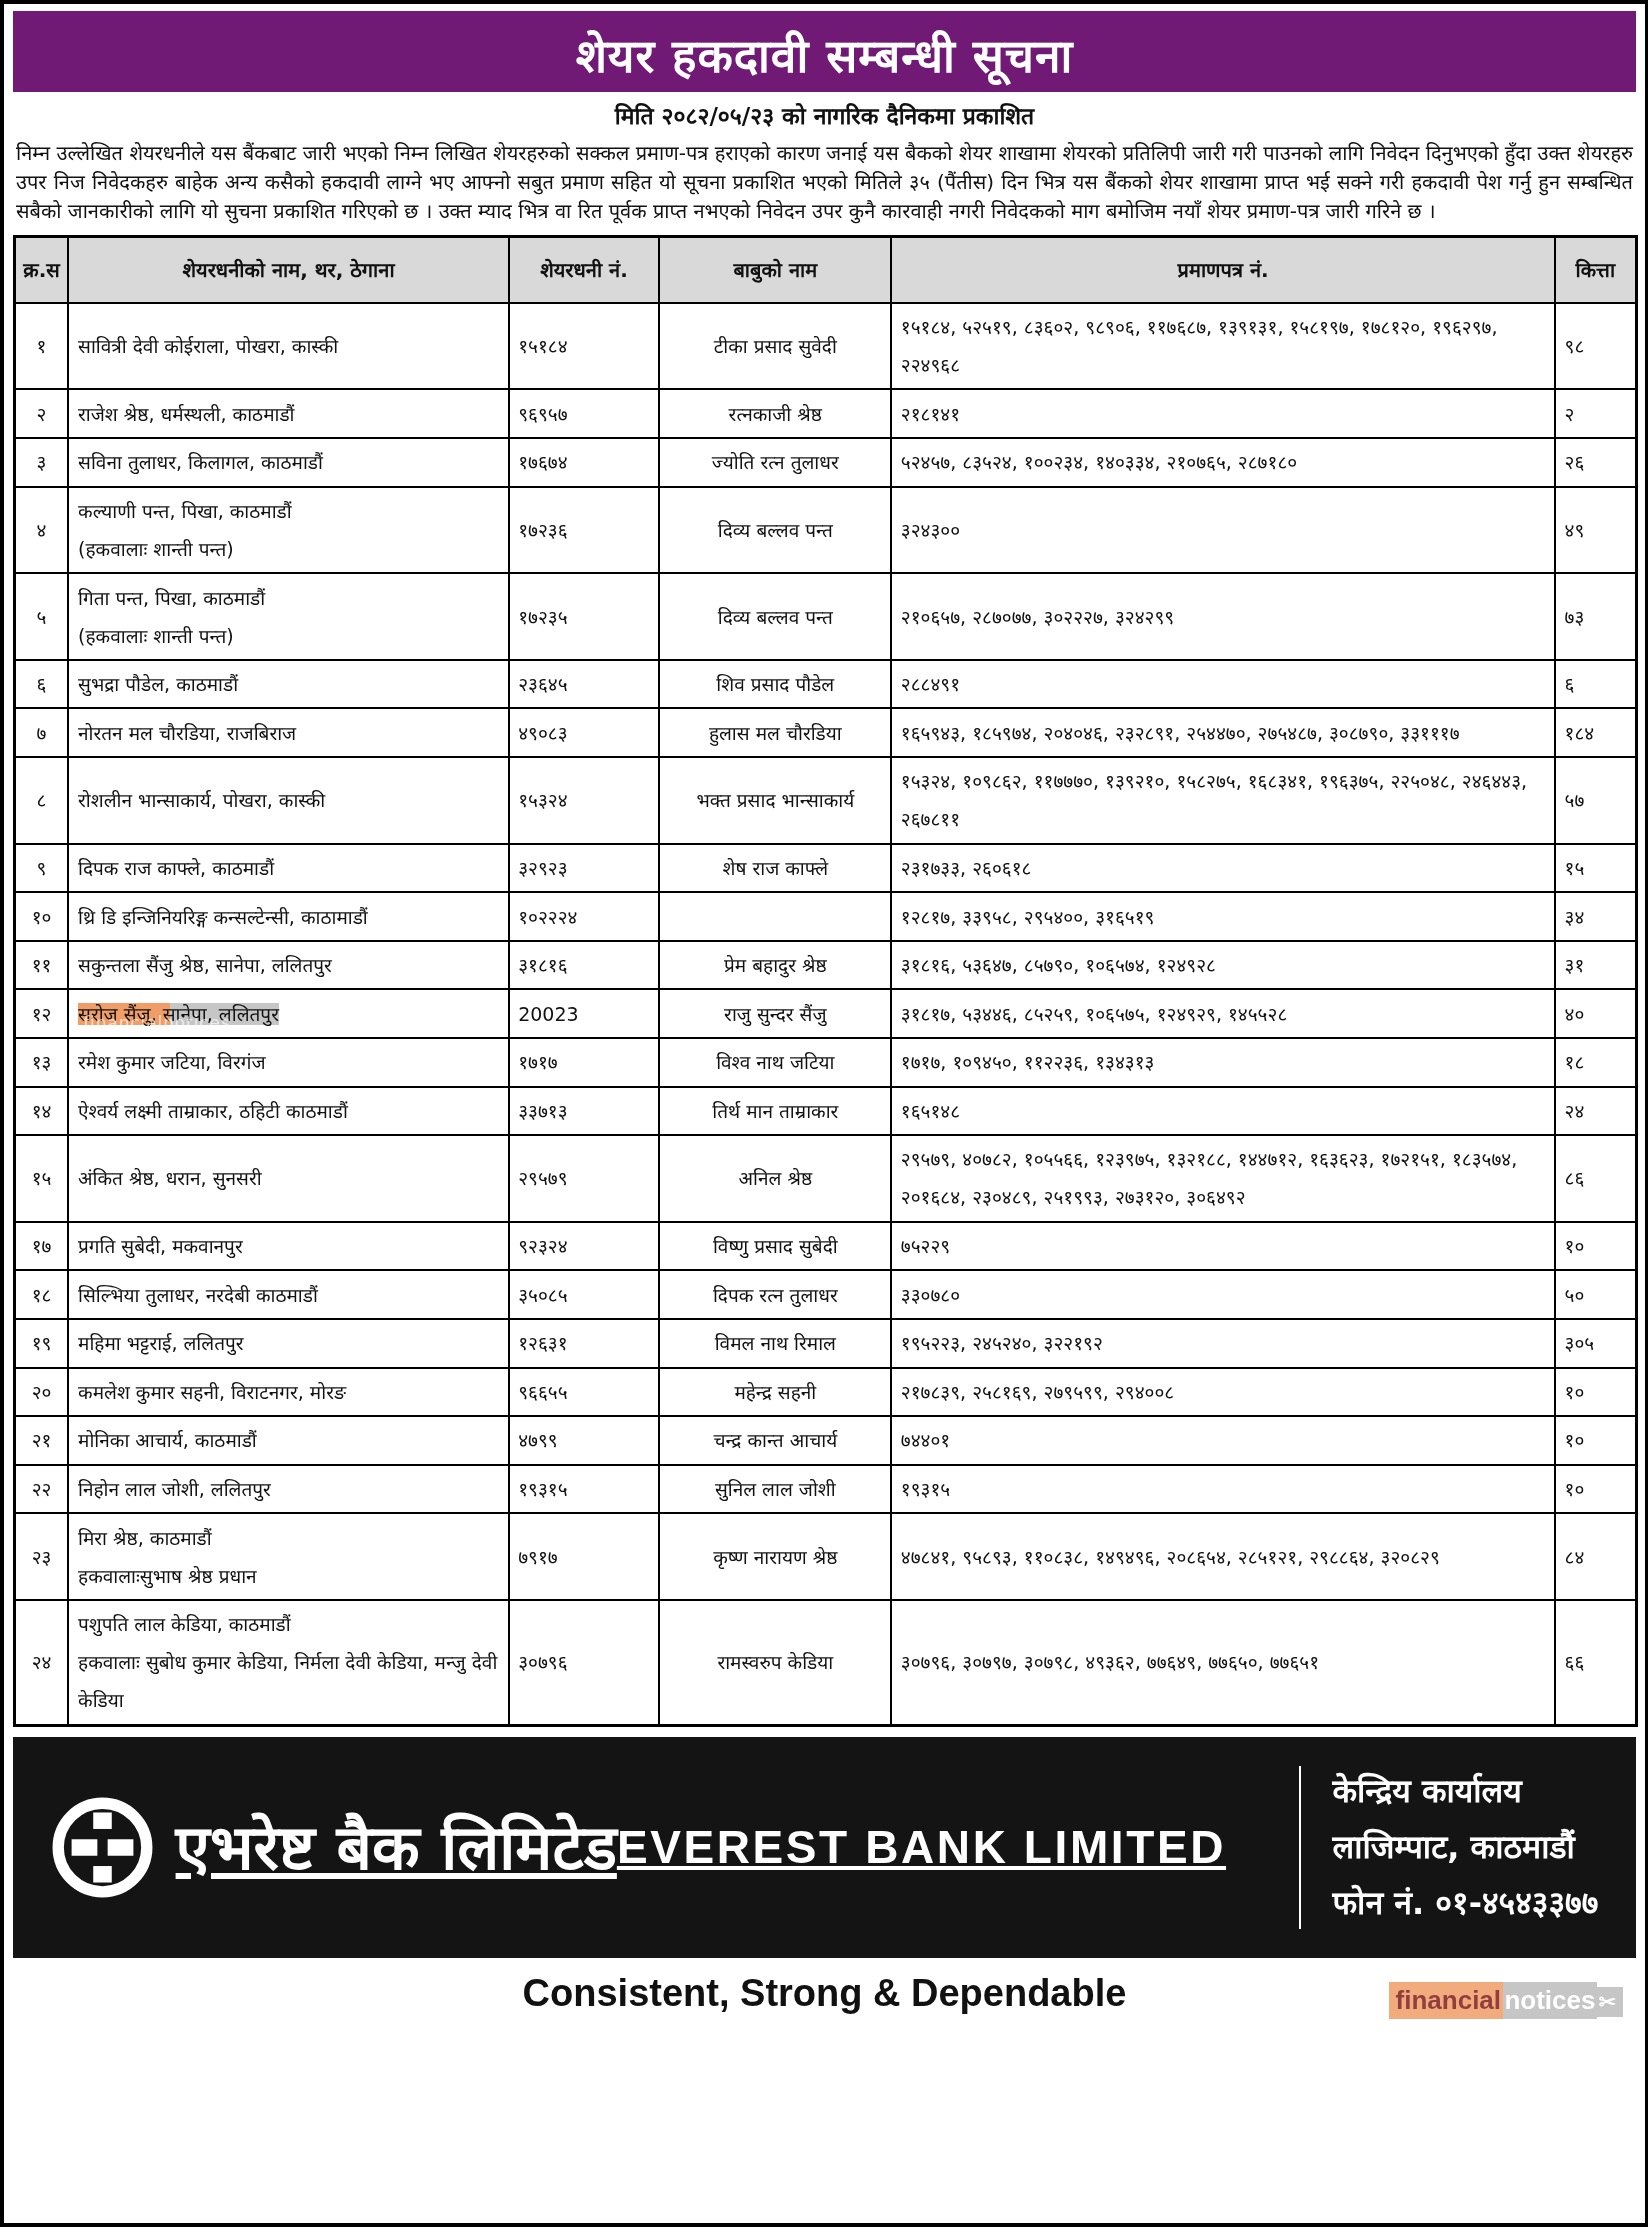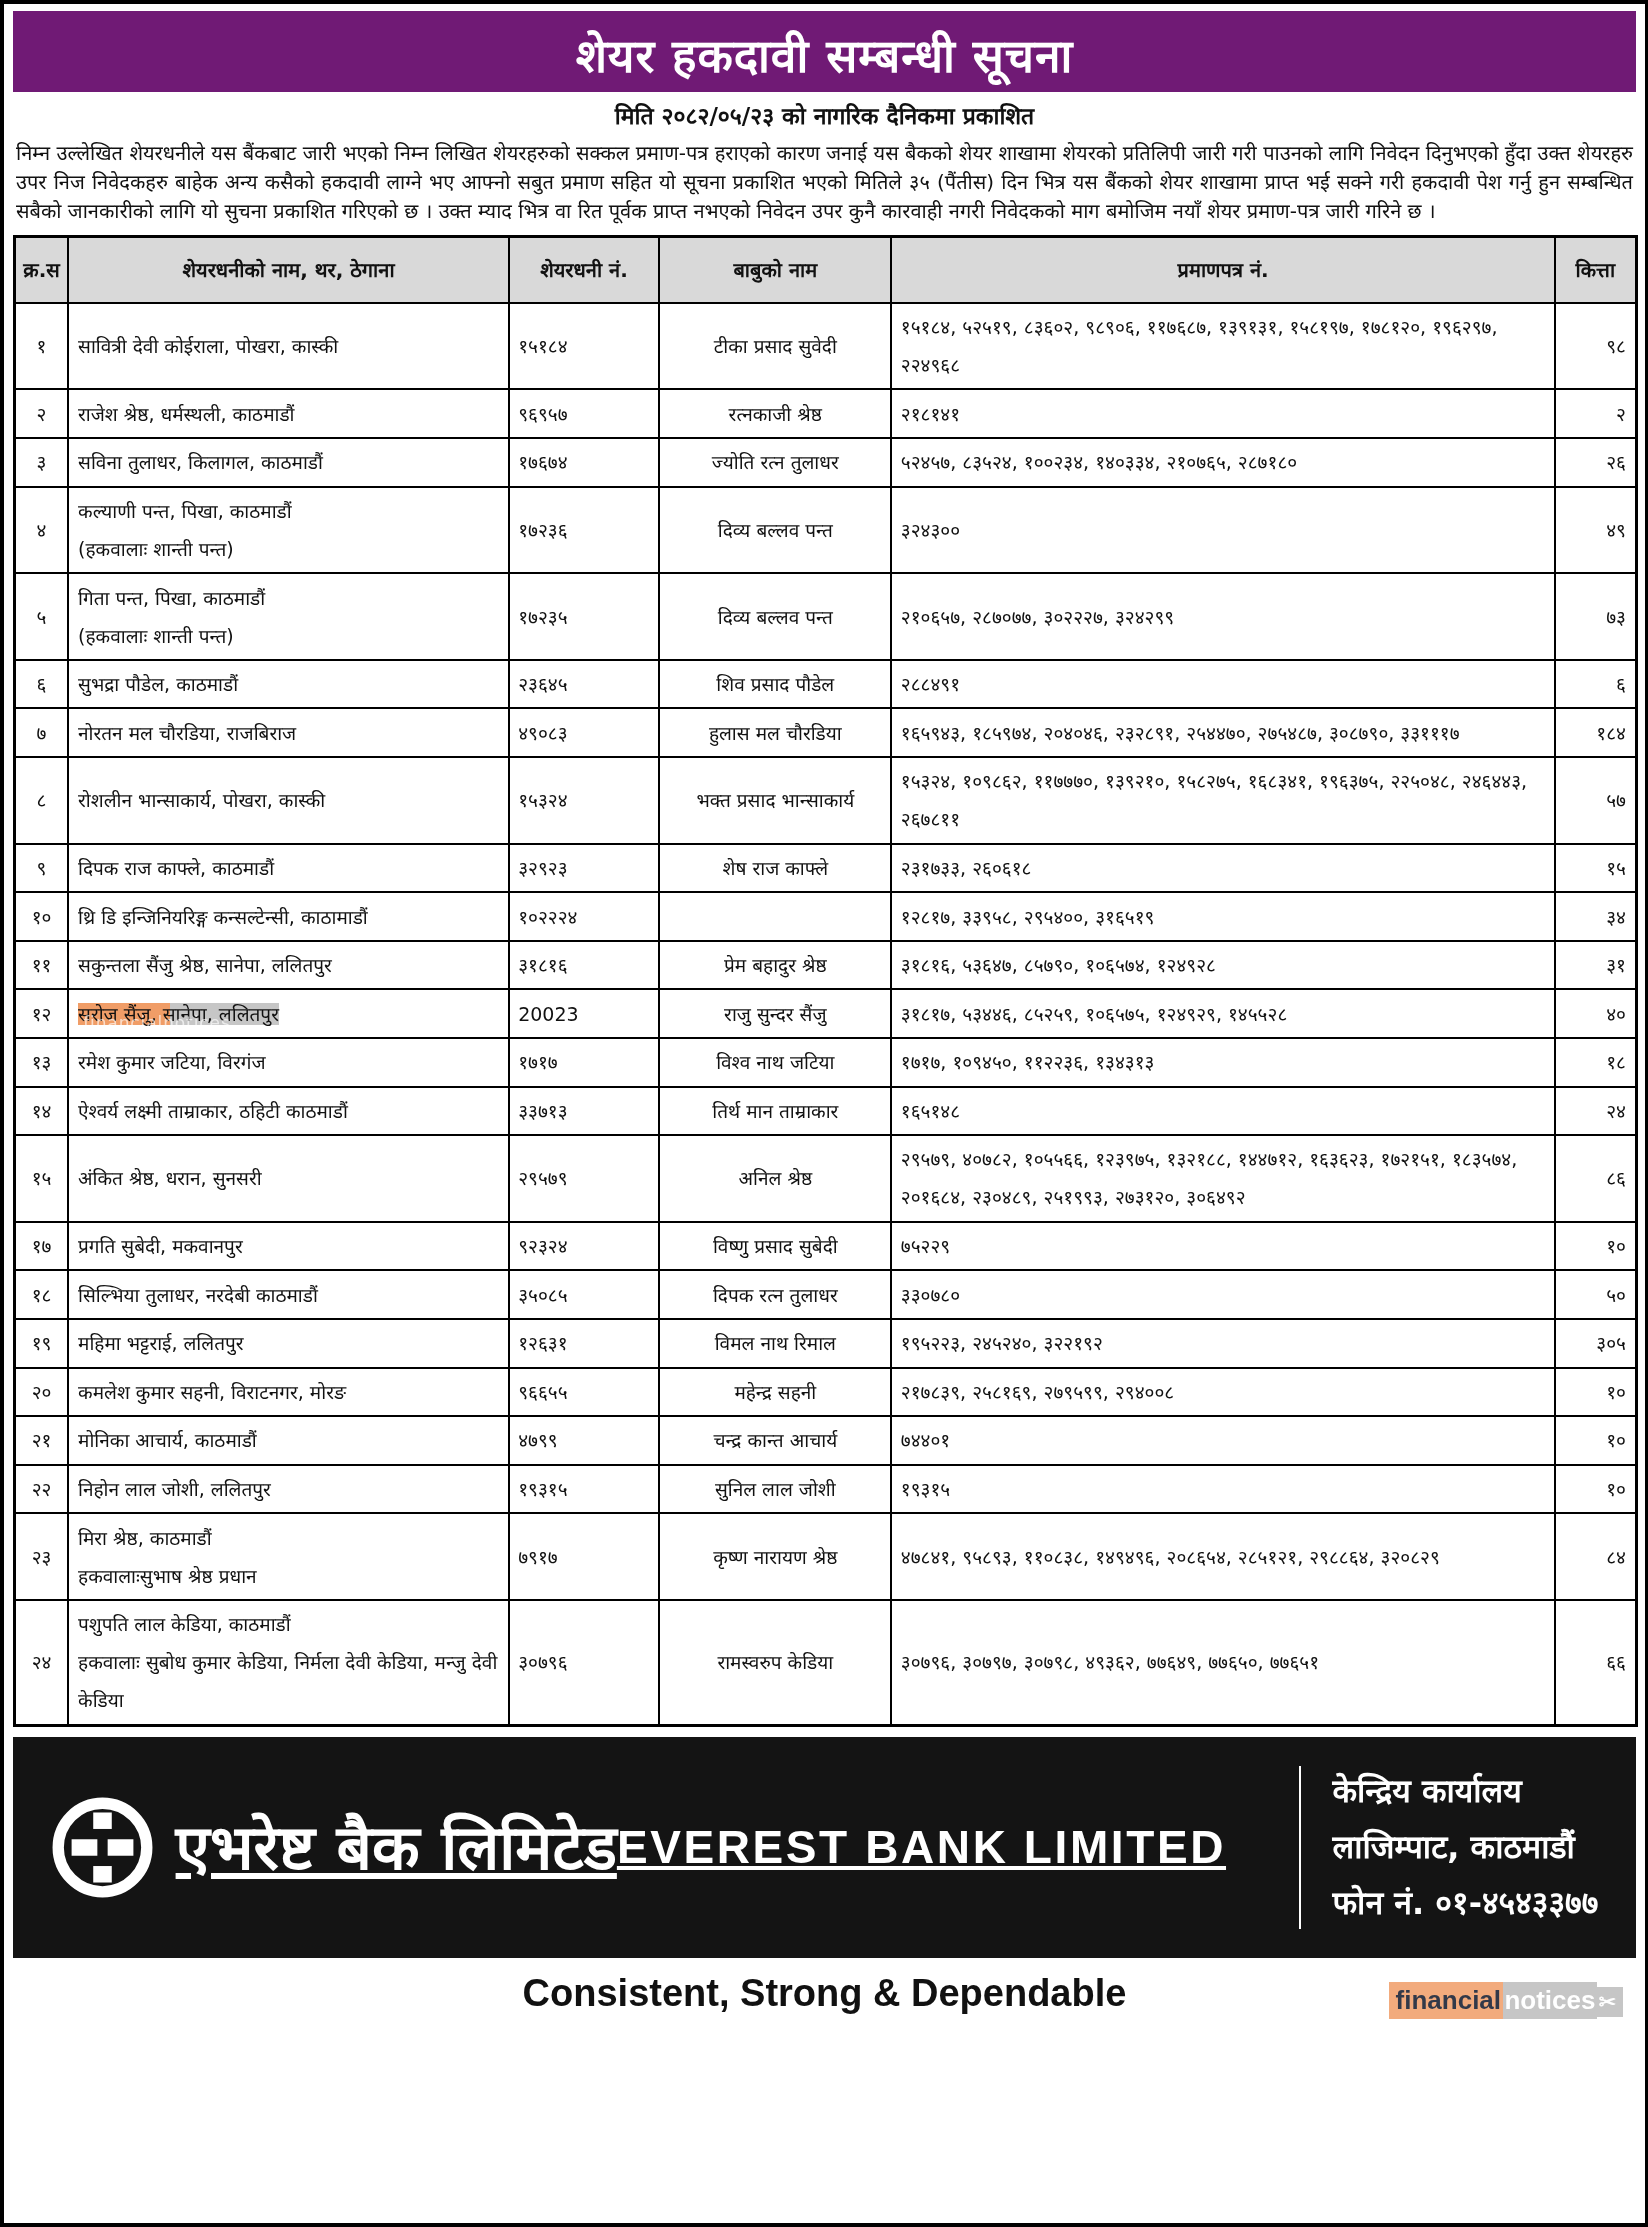--- a/index.html
+++ b/index.html
@@ -55,21 +55,21 @@
     font-weight:bold;
     text-align:center;
     font-size:20px;
     padding:12px 5.1px;
   }
   .col-sn{width:53px;text-align:center;}
   .col-name{width:429px;text-align:left;white-space:pre-line;}
   .col-shareholder_no{width:147px;text-align:left;padding-left:15.4px;}
   .col-father_name{width:226px;text-align:center;}
   .col-certificate_no{width:647px;text-align:left;white-space:pre-line;}
-  .col-kitta{width:79px;text-align:right;padding-left:13.7px;}
+  .col-kitta{width:79px;text-align:left;padding-left:13.7px;}
   .name-hl{
     position:relative;
     background:linear-gradient(90deg,#f09d67 0 46%,#c6c6c6 46% 100%);
     box-decoration-break:clone;
   }
   .name-hl::after{
     content:attr(data-wm);
     position:absolute;
     left:5.1px;top:3.4px;
     font-size:17px;
@@ -110,21 +110,21 @@
   }
   .wm{
     position:absolute;
     right:22px;
     bottom:6.9px;
     font-family:"Liberation Sans",sans-serif;
     font-size:26px;
     font-weight:bold;
     opacity:0.85;
   }
-  .wm-a{background:#f09d67;color:#0f172a;padding:3.4px 1.7px 3.4px 6.9px;}
+  .wm-a{background:#f09d67;color:#7f1d1d;padding:3.4px 1.7px 3.4px 6.9px;}
   .wm-b{background:#bdbdbd;color:#fff;padding:3.4px 1.7px;}
   .wm-c{background:#bdbdbd;color:#fff;padding:3.4px 6.9px 3.4px 1.7px;font-size:20.6px;}
 </style>
 </head>
 <body>
 
 <div class="page">
 
   <div class="title-bar">शेयर हकदावी सम्बन्धी सूचना</div>
 

